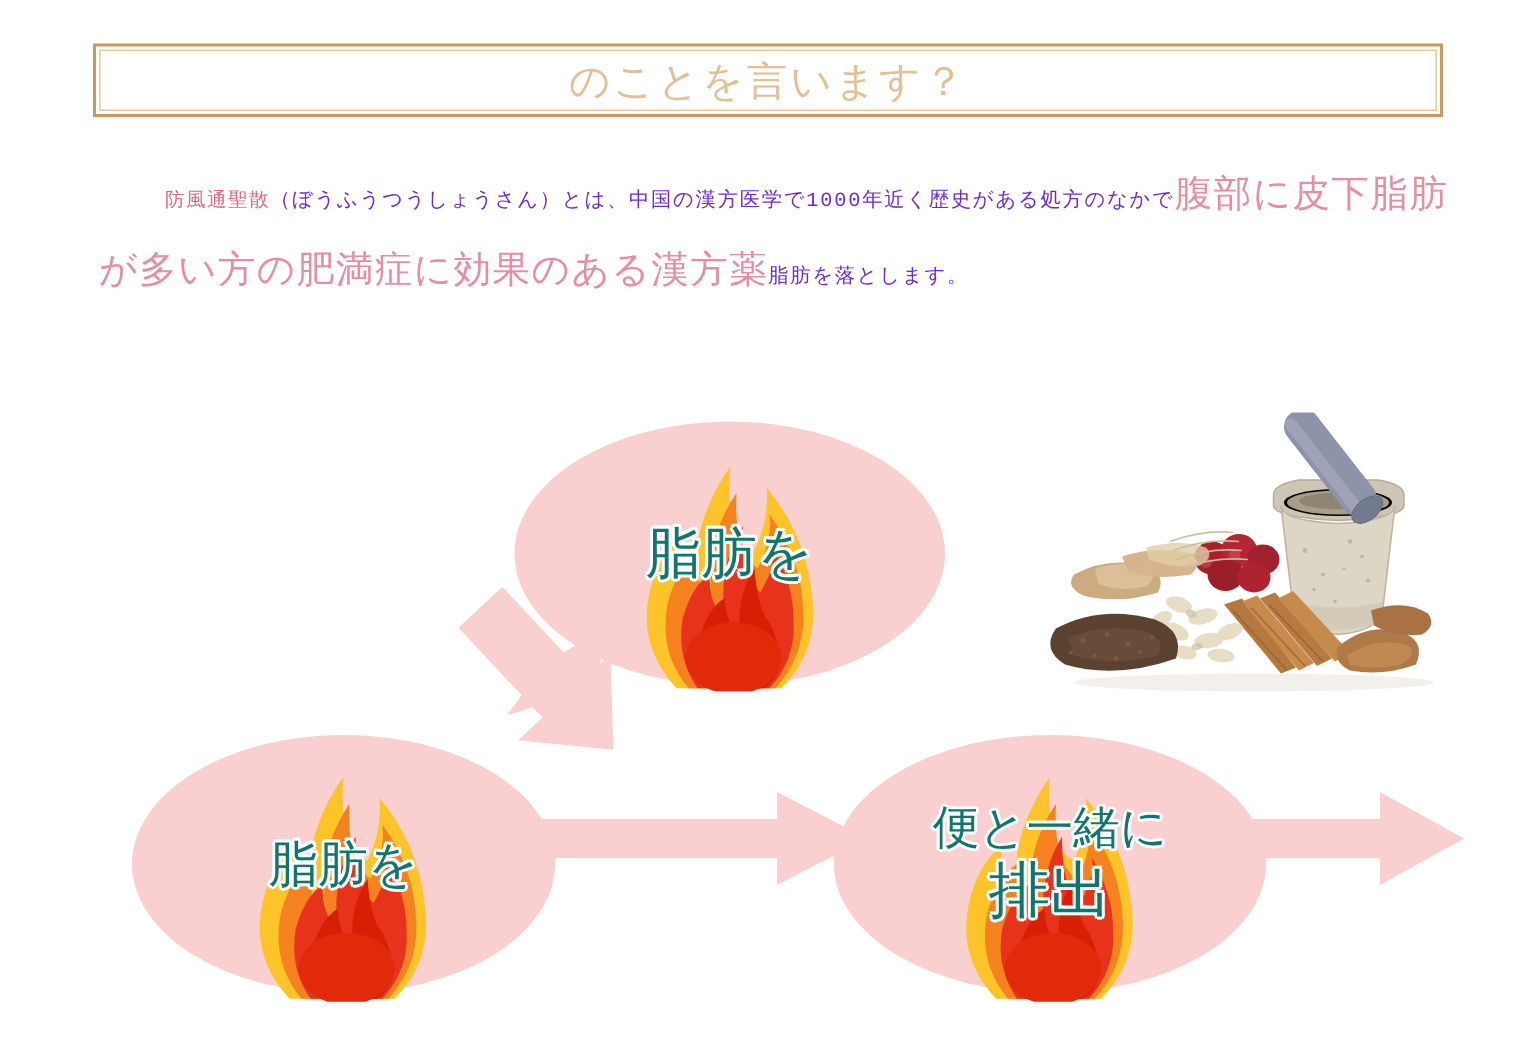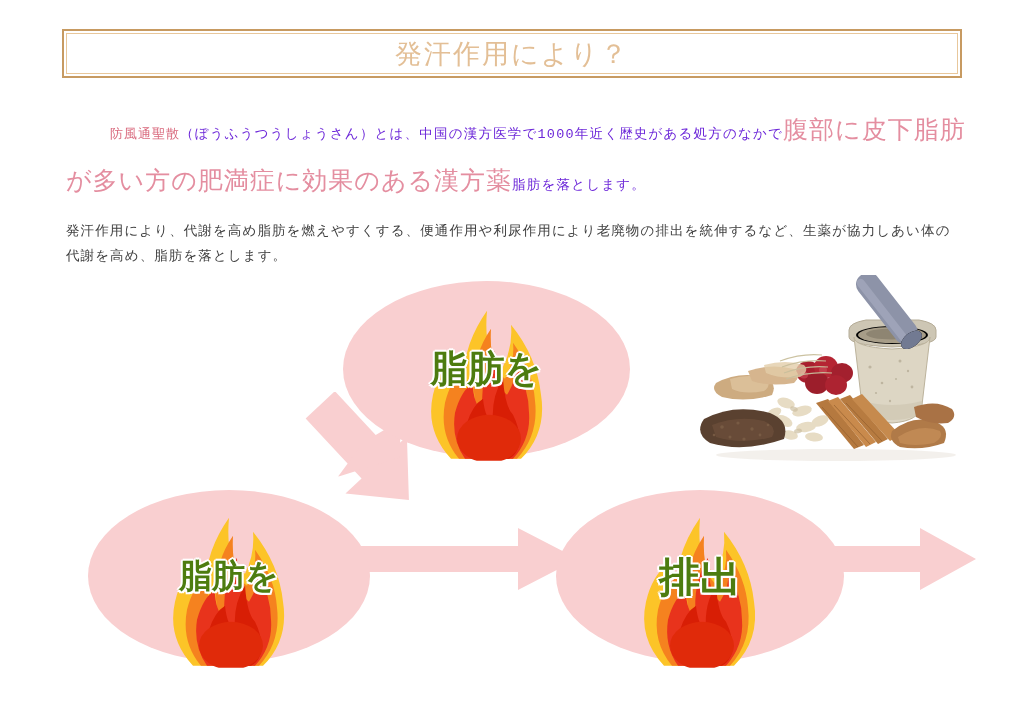--- a/index.html
+++ b/index.html
@@ -112,22 +112,22 @@
     display: flex;
     flex-direction: column;
     align-items: center;
     justify-content: center;
     z-index: 4;
     pointer-events: none;
   }
   .bubble .line1,
   .bubble .line2 {
     font-family: "Liberation Sans", "DejaVu Sans", sans-serif;
-    color: #4d7c0f;
-    font-weight: 700;
+    color: #0f766e;
+    font-weight: 400;
     text-shadow:
        2px 0 #ffffff, -2px 0 #ffffff, 0 2px #ffffff, 0 -2px #ffffff,
        1.5px 1.5px #ffffff, -1.5px 1.5px #ffffff, 1.5px -1.5px #ffffff, -1.5px -1.5px #ffffff;
     white-space: nowrap;
     line-height: 1.06;
   }
 
   
   #bubble-decompose {
     left: 343px;
@@ -204,28 +204,27 @@
     width: 282px;
     height: 188px;
     background: #ffffff;
   }
   #herb-photo svg { display: block; }
 </style>
 </head>
 <body>
 
 <div id="title-frame">
-  <span id="title-text">発汗作用により？</span>
+  <span id="title-text">のことを言います？</span>
 </div>
 
 <div id="body-copy">
   <p class="para" id="para-lead">
     <span class="t-small-pink">防風通聖散</span><span class="t-small-dark">（ぼうふうつうしょうさん）とは、中国の漢方医学で1000年近く歴史がある処方のなかで</span><span class="t-big-pink">腹部に皮下脂肪が多い方の肥満症に効果のある漢方薬</span><span class="t-small-dark">脂肪を落とします。</span>
   </p>
-  <p class="para" id="para-detail">発汗作用により、代謝を高め脂肪を燃えやすくする、便通作用や利尿作用により老廃物の排出を統伸するなど、生薬が協力しあい体の代謝を高め、脂肪を落とします。</p>
 </div>
 
 <div id="diagram">
 
   <div id="herb-photo">
     <svg width="282" height="188" viewBox="0 0 282 188" xmlns="http://www.w3.org/2000/svg">
       <rect x="0" y="0" width="282" height="188" fill="#ffffff"></rect>
 
       <g>
         <path d="M163 55 Q163 48 180 45 L233 45 Q250 48 250 55 L250 62 Q250 70 206 72 Q163 70 163 62 Z" fill="#cdc6b4" stroke="#b5ac97" stroke-width="1"></path>
@@ -386,17 +385,18 @@
     <div class="flame-wrap">
       <svg width="132" height="170" viewBox="0 0 132 170" xmlns="http://www.w3.org/2000/svg">
         <path d="M30 168 Q4 140 12 104 Q18 78 34 66 Q30 92 44 100 Q38 60 66 20 Q62 66 82 76 Q92 56 90 34 Q116 66 120 104 Q126 142 100 168 Z" fill="#fcc428"></path>
         <path d="M38 168 Q18 144 24 112 Q30 88 44 78 Q42 104 54 110 Q48 70 70 38 Q68 78 84 88 Q94 70 92 52 Q112 80 114 110 Q118 144 96 168 Z" fill="#f5821f"></path>
         <path d="M44 168 Q30 148 34 122 Q40 100 52 92 Q52 114 62 120 Q58 86 74 60 Q74 96 86 104 Q96 88 94 74 Q108 98 108 122 Q110 148 92 168 Z" fill="#e8331c"></path>
         <path d="M52 168 Q42 152 46 132 Q52 114 62 108 Q64 128 72 132 Q70 106 82 88 Q84 116 92 124 Q100 140 98 154 Q96 164 88 168 Z" fill="#d81e05"></path>
         <ellipse cx="68" cy="148" rx="32" ry="24" fill="#e02a0a"></ellipse>
       </svg>
     </div>
     <div class="lines">
+      <div class="line1">便と一緒に</div>
       <div class="line2">排出</div>
     </div>
   </div>
 
 </div>
 
 </body></html>

